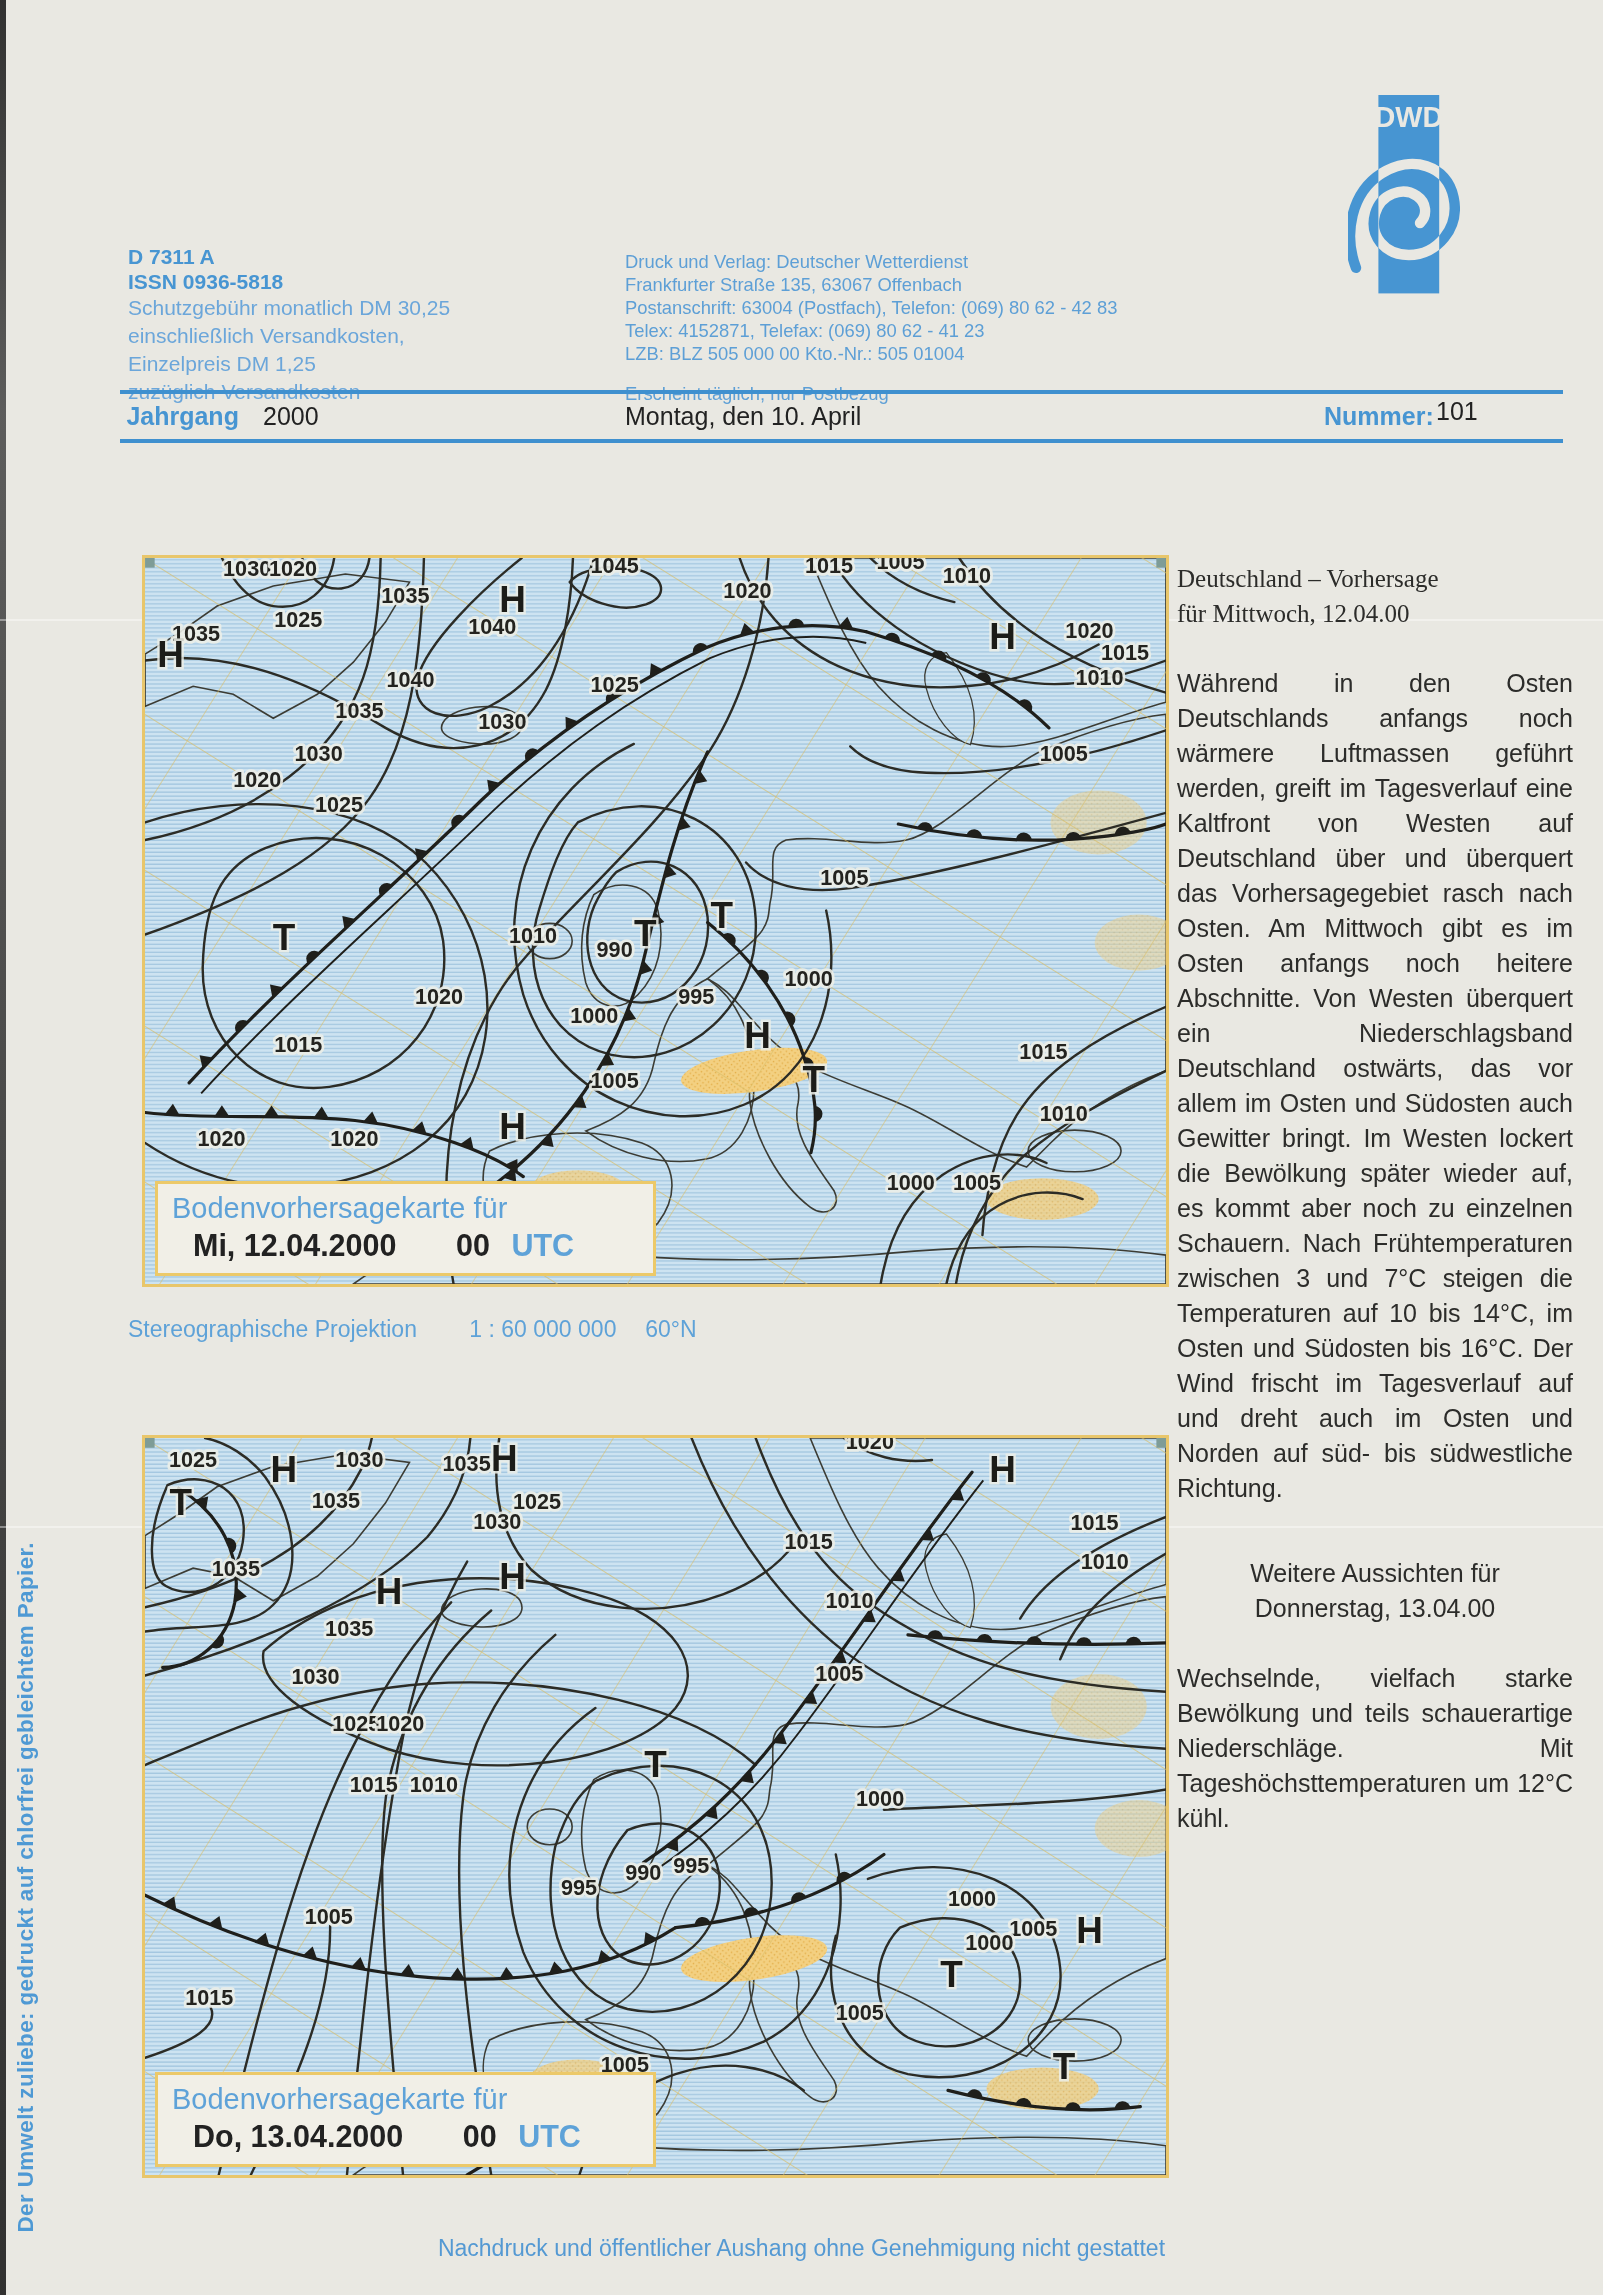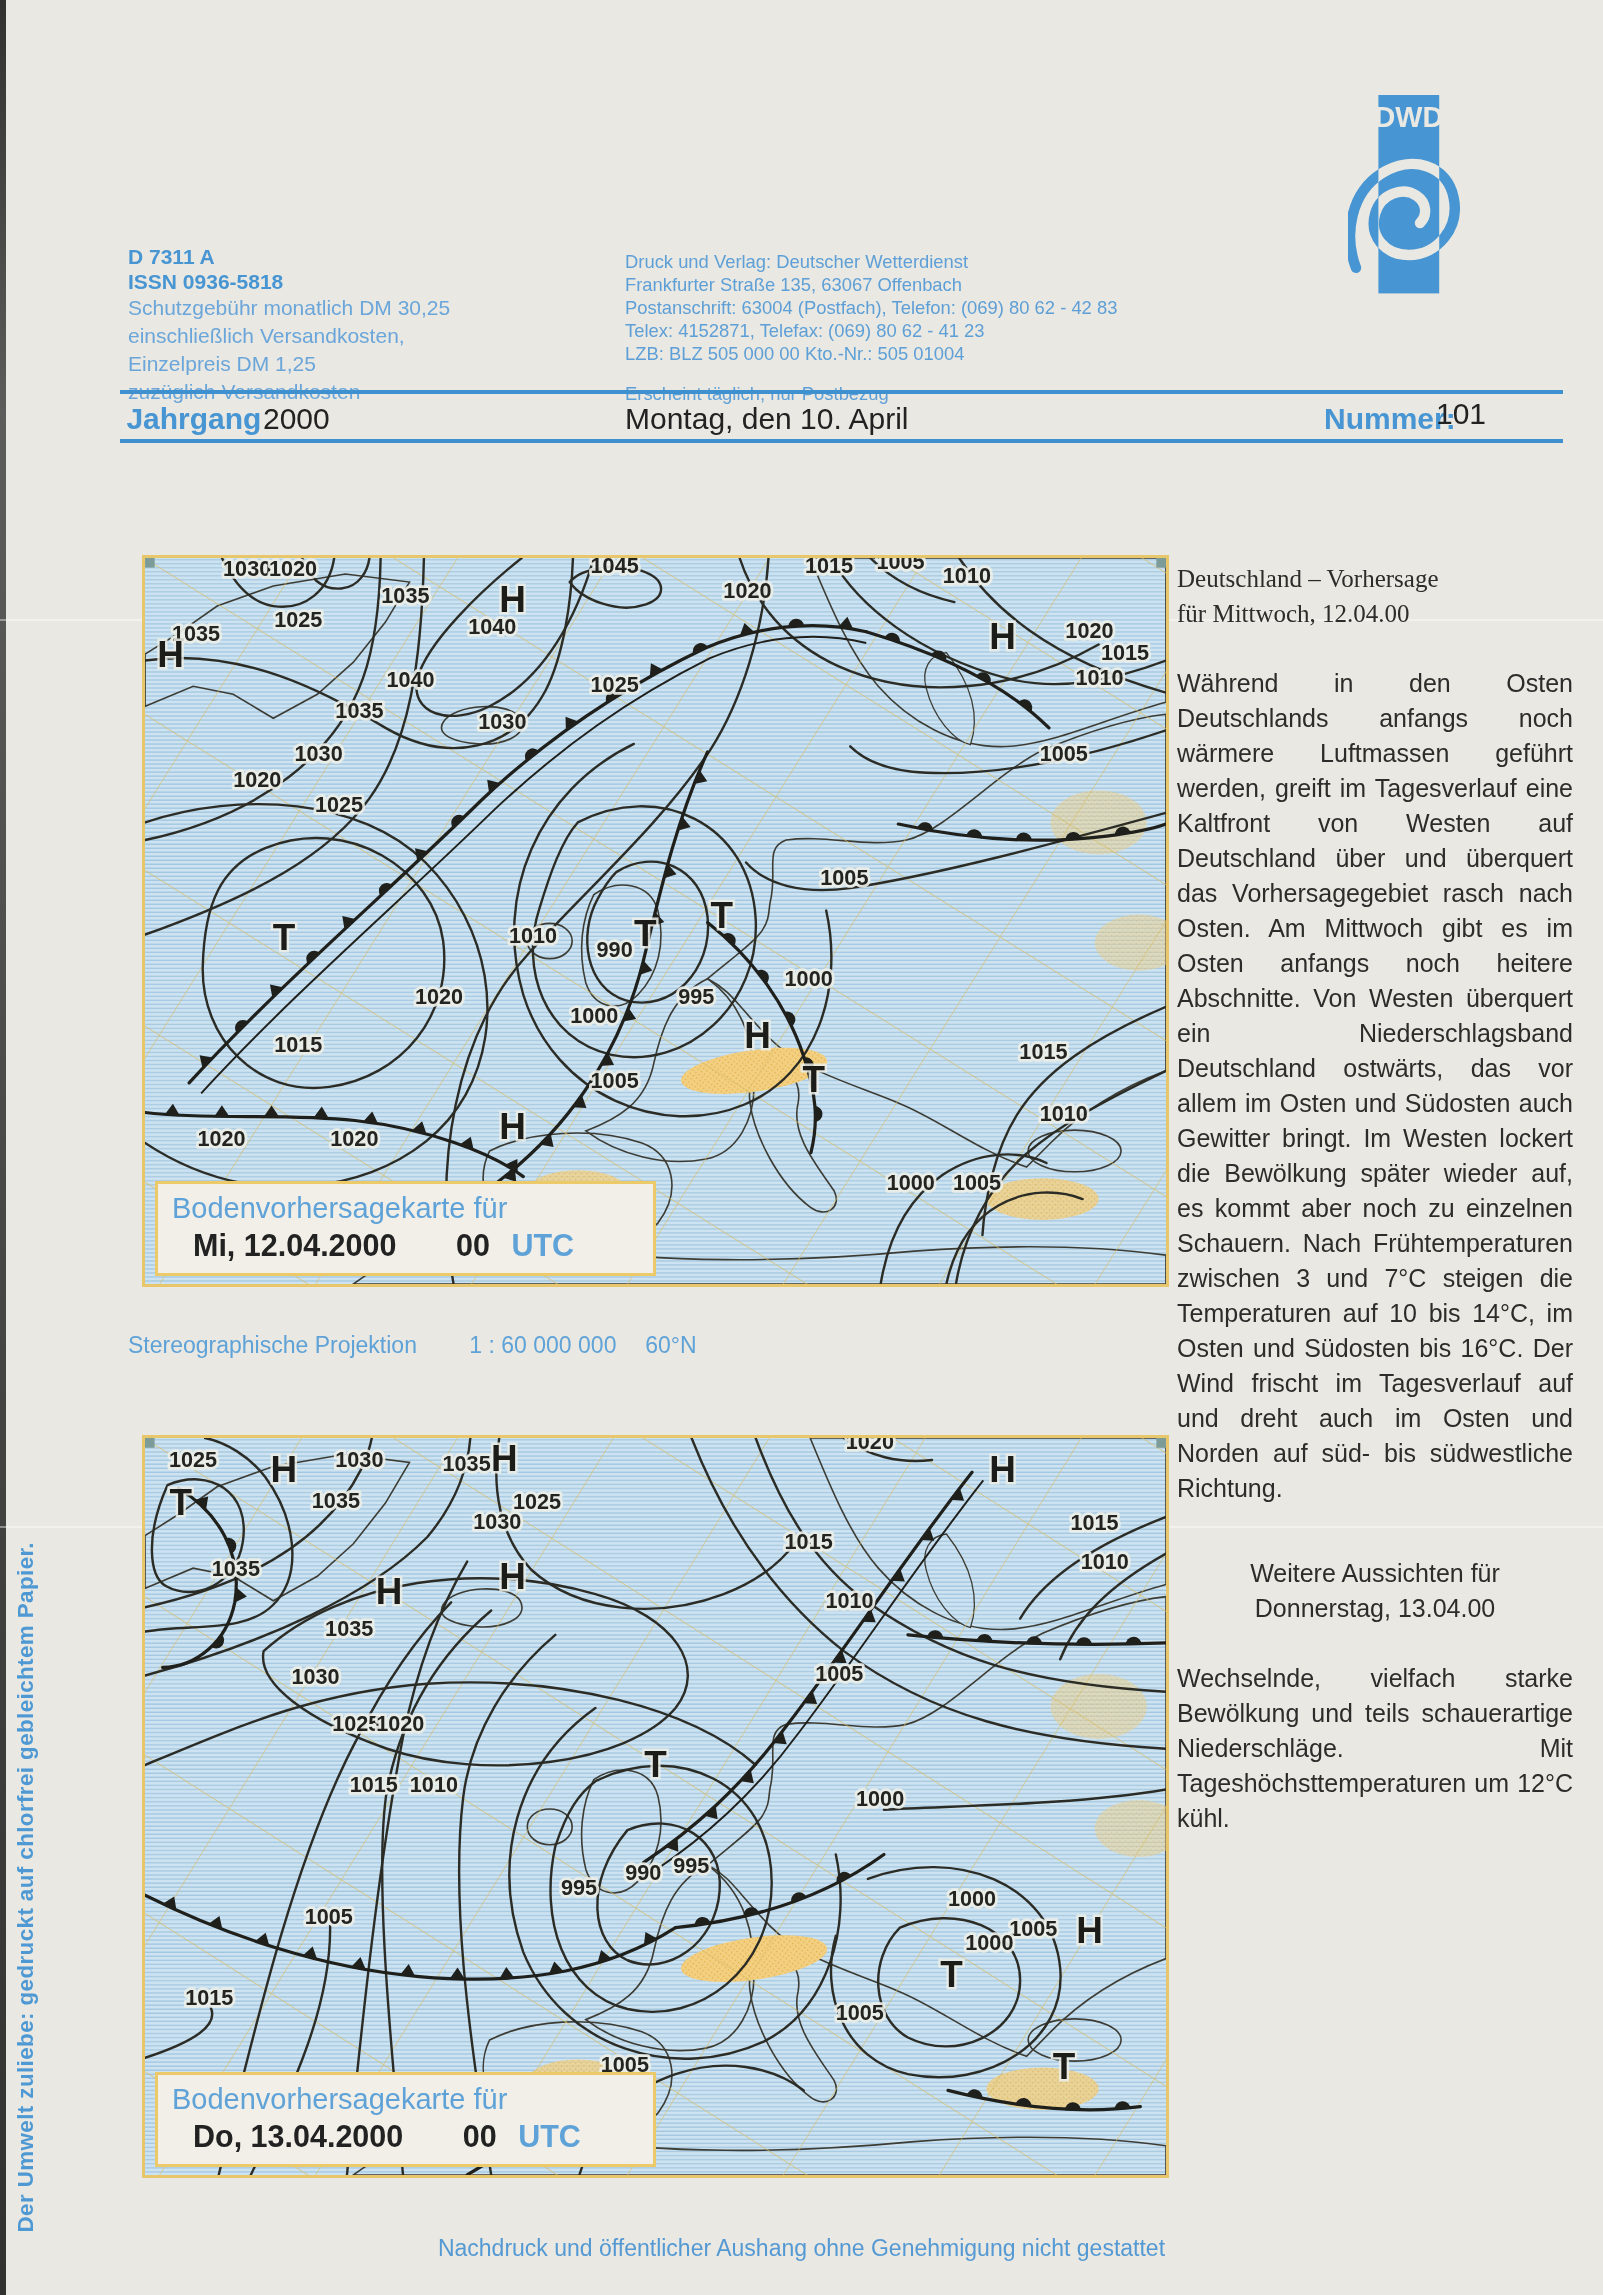--- a/index.html
+++ b/index.html
@@ -13,35 +13,35 @@
   .title{position:absolute;left:127px;top:77px;font-size:48px;font-weight:bold;color:#3f90cf;letter-spacing:0.8px;}
   .subtitle{position:absolute;left:127px;top:199px;font-size:30px;font-weight:bold;color:#3f90cf;}
   .mast-left{position:absolute;left:128px;top:244px;width:449px;font-size:21px;line-height:28px;color:#6ba6da;}
   .mast-left .b{font-weight:bold;color:#4795d2;line-height:25px;}
   .mast-center{position:absolute;left:625px;top:250px;width:529px;font-size:18.4px;line-height:23px;color:#5d9fd6;}
   .mast-center .note{margin-top:17px;}
   .logo{position:absolute;left:1348px;top:90px;width:112px;height:210px;}
 
   
   .rule{position:absolute;left:120px;width:1443px;height:4px;background:#3f90cf;}
-  .issue-bar{position:absolute;left:120px;top:394px;width:1443px;height:45px;font-size:30px;}
+  .issue-bar{position:absolute;left:120px;top:394px;width:1443px;height:45px;font-size:25px;}
   .issue-bar span{position:absolute;top:8px;}
   .lbl-blue{color:#4795d2;font-weight:bold;}
   .val-black{color:#222;}
 
   
   .map-block{position:absolute;left:142px;width:1021px;border:3.2px solid #e8c66b;box-sizing:content-box;background:#86efac;}
   .map-block svg{display:block;}
   .caption{position:absolute;left:9.6px;bottom:8px;width:481px;background:#f1efe7;border:3.2px solid #ecc969;padding:8px 0 9.6px 14.4px;}
   .cap1{font-size:29px;color:#5ea2d8;white-space:pre-line;}
   .cap2{margin-top:3.2px;font-size:30.5px;color:#222;}
   .capDate{font-weight:bold;margin-left:21px;}
   .capHour{font-weight:bold;margin-left:51px;}
   .capUTC{color:#5ea2d8;font-weight:bold;margin-left:13px;}
-  .proj-note{position:absolute;left:128px;top:1316px;font-size:23px;color:#5ea2d8;margin-top:16px;}
+  .proj-note{position:absolute;left:128px;top:1316px;font-size:23px;color:#5ea2d8;}
   .proj-note .sp{margin-left:46px;}
   .proj-note .sp2{margin-left:22.4px;}
 
   
   .forecast{position:absolute;left:1177px;top:561px;width:396px;font-size:25px;line-height:35px;color:#2c2c2a;}
   .forecast .head{white-space:pre-line;margin:0 0 35px 0;font-family:Liberation Serif, serif;}
   .forecast p{margin:0 0 35px 0;text-align:justify;hyphens:auto;}
   .forecast .head2{white-space:pre-line;margin:50px 0 35px 0;text-align:center;}
 
   .footer{position:absolute;left:0;top:2235px;width:1603px;text-align:center;font-size:23px;color:#5499d3;}

